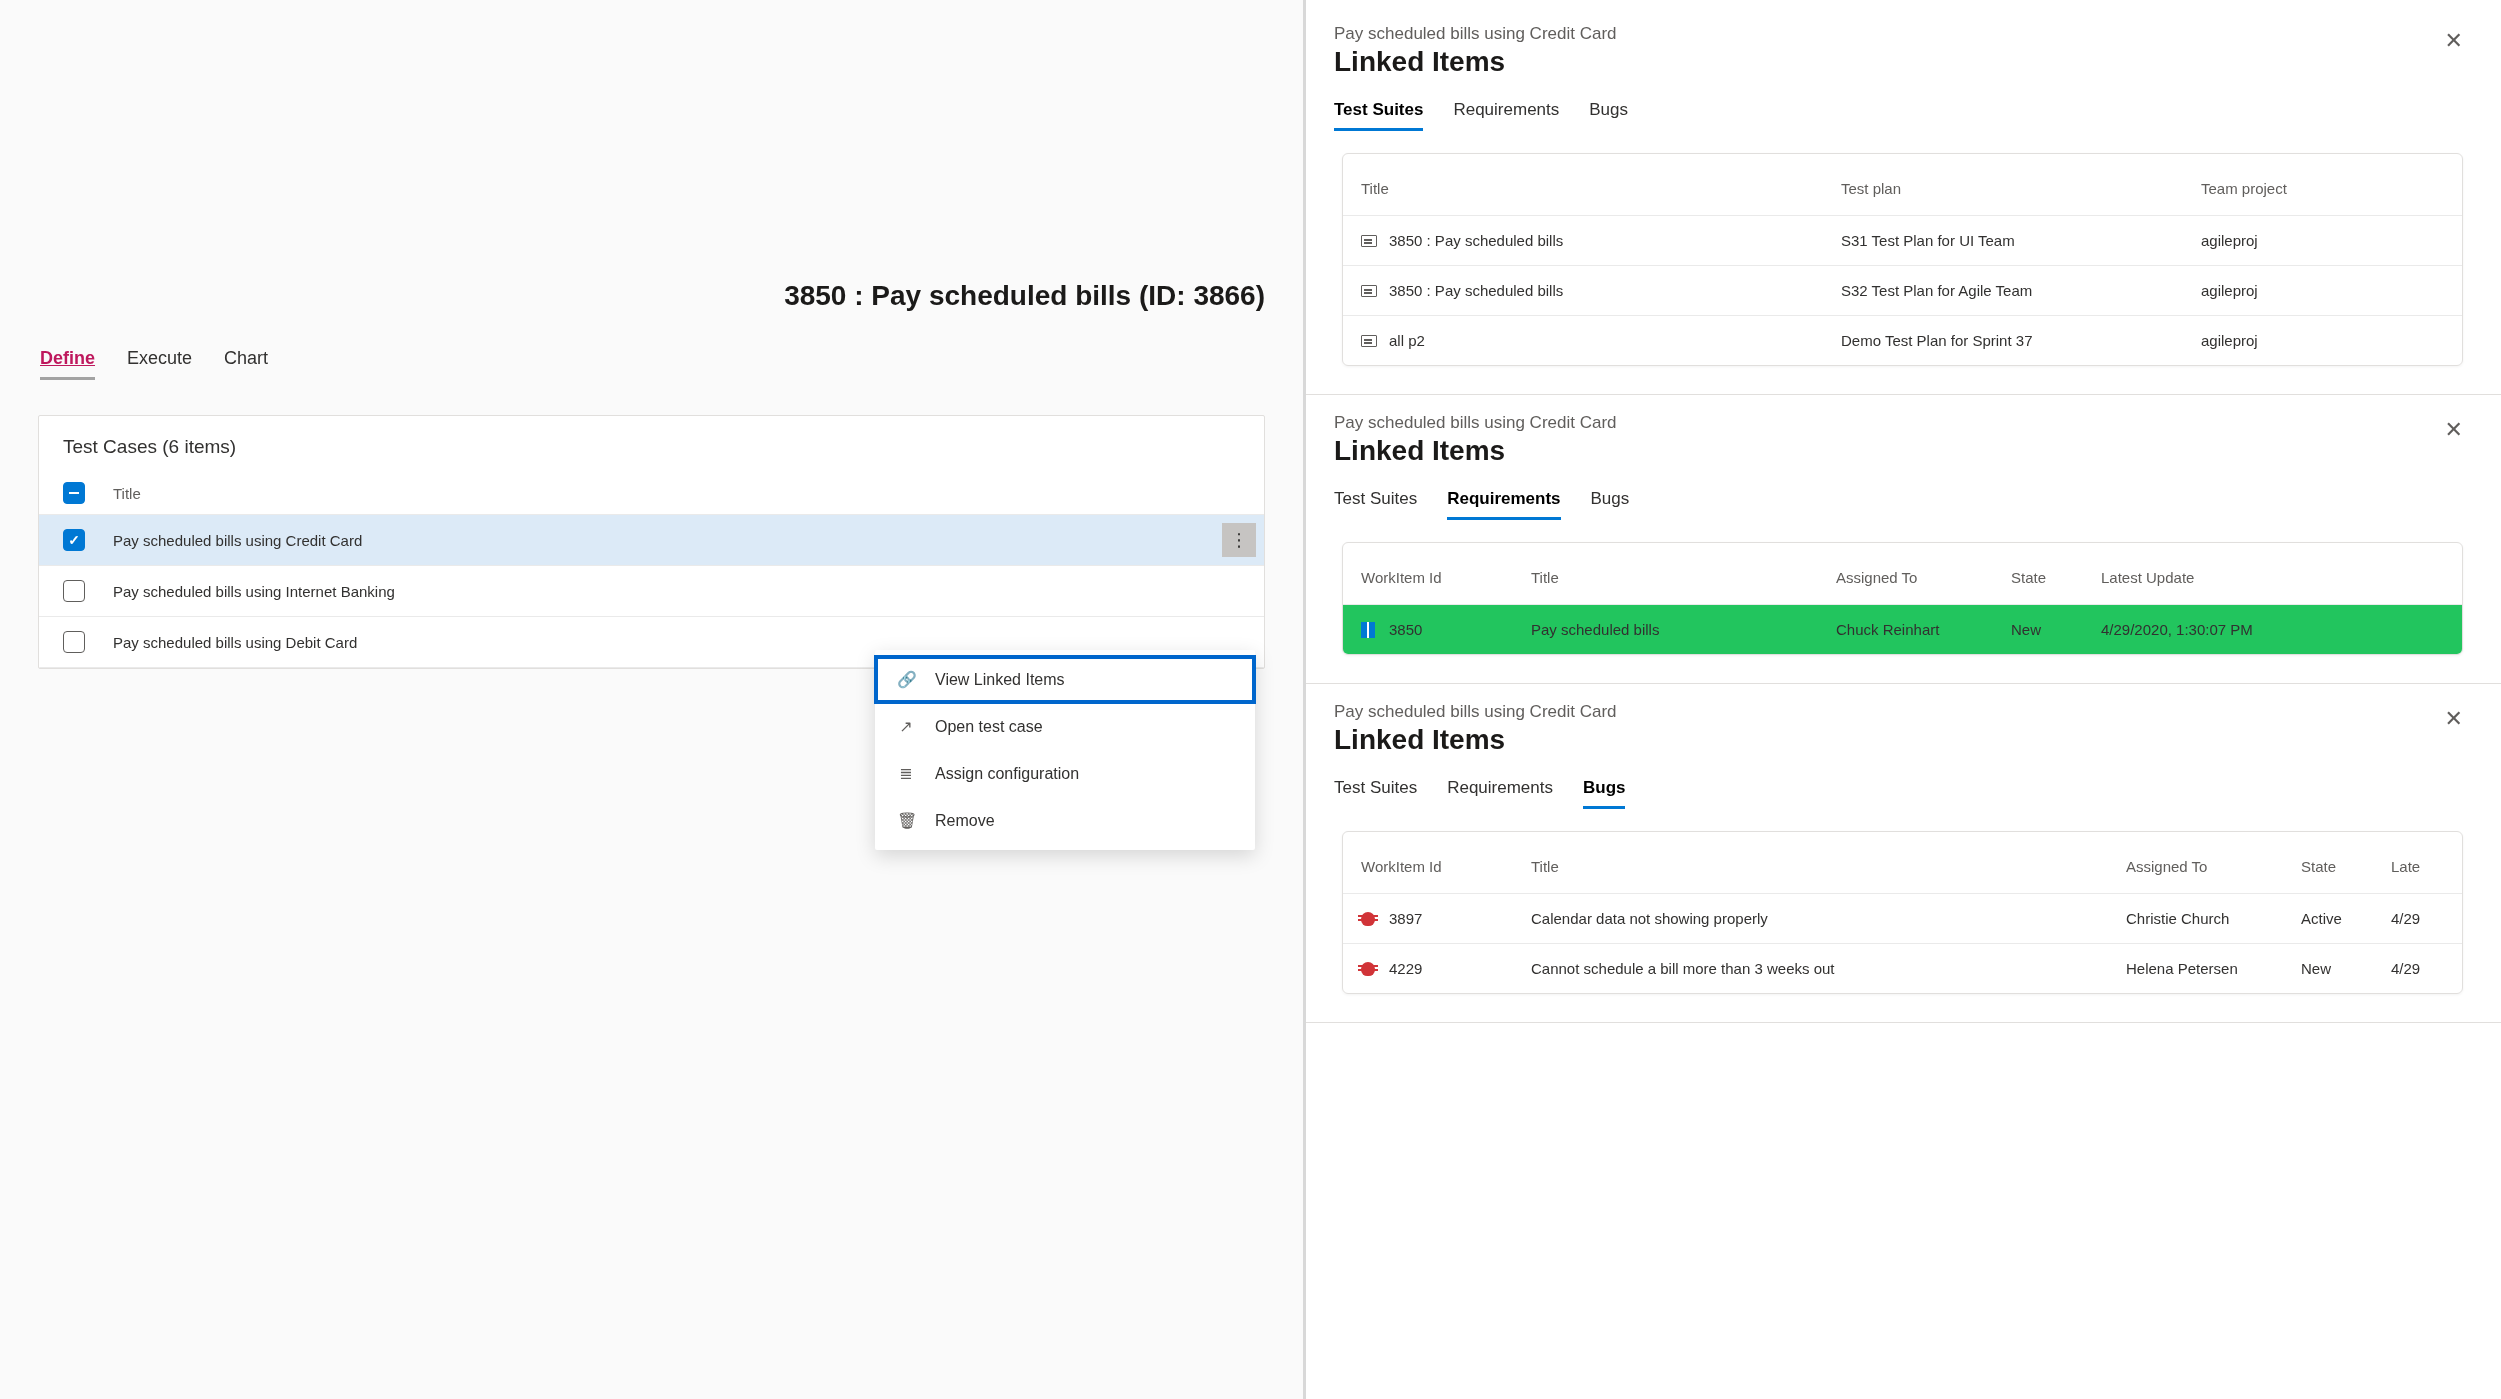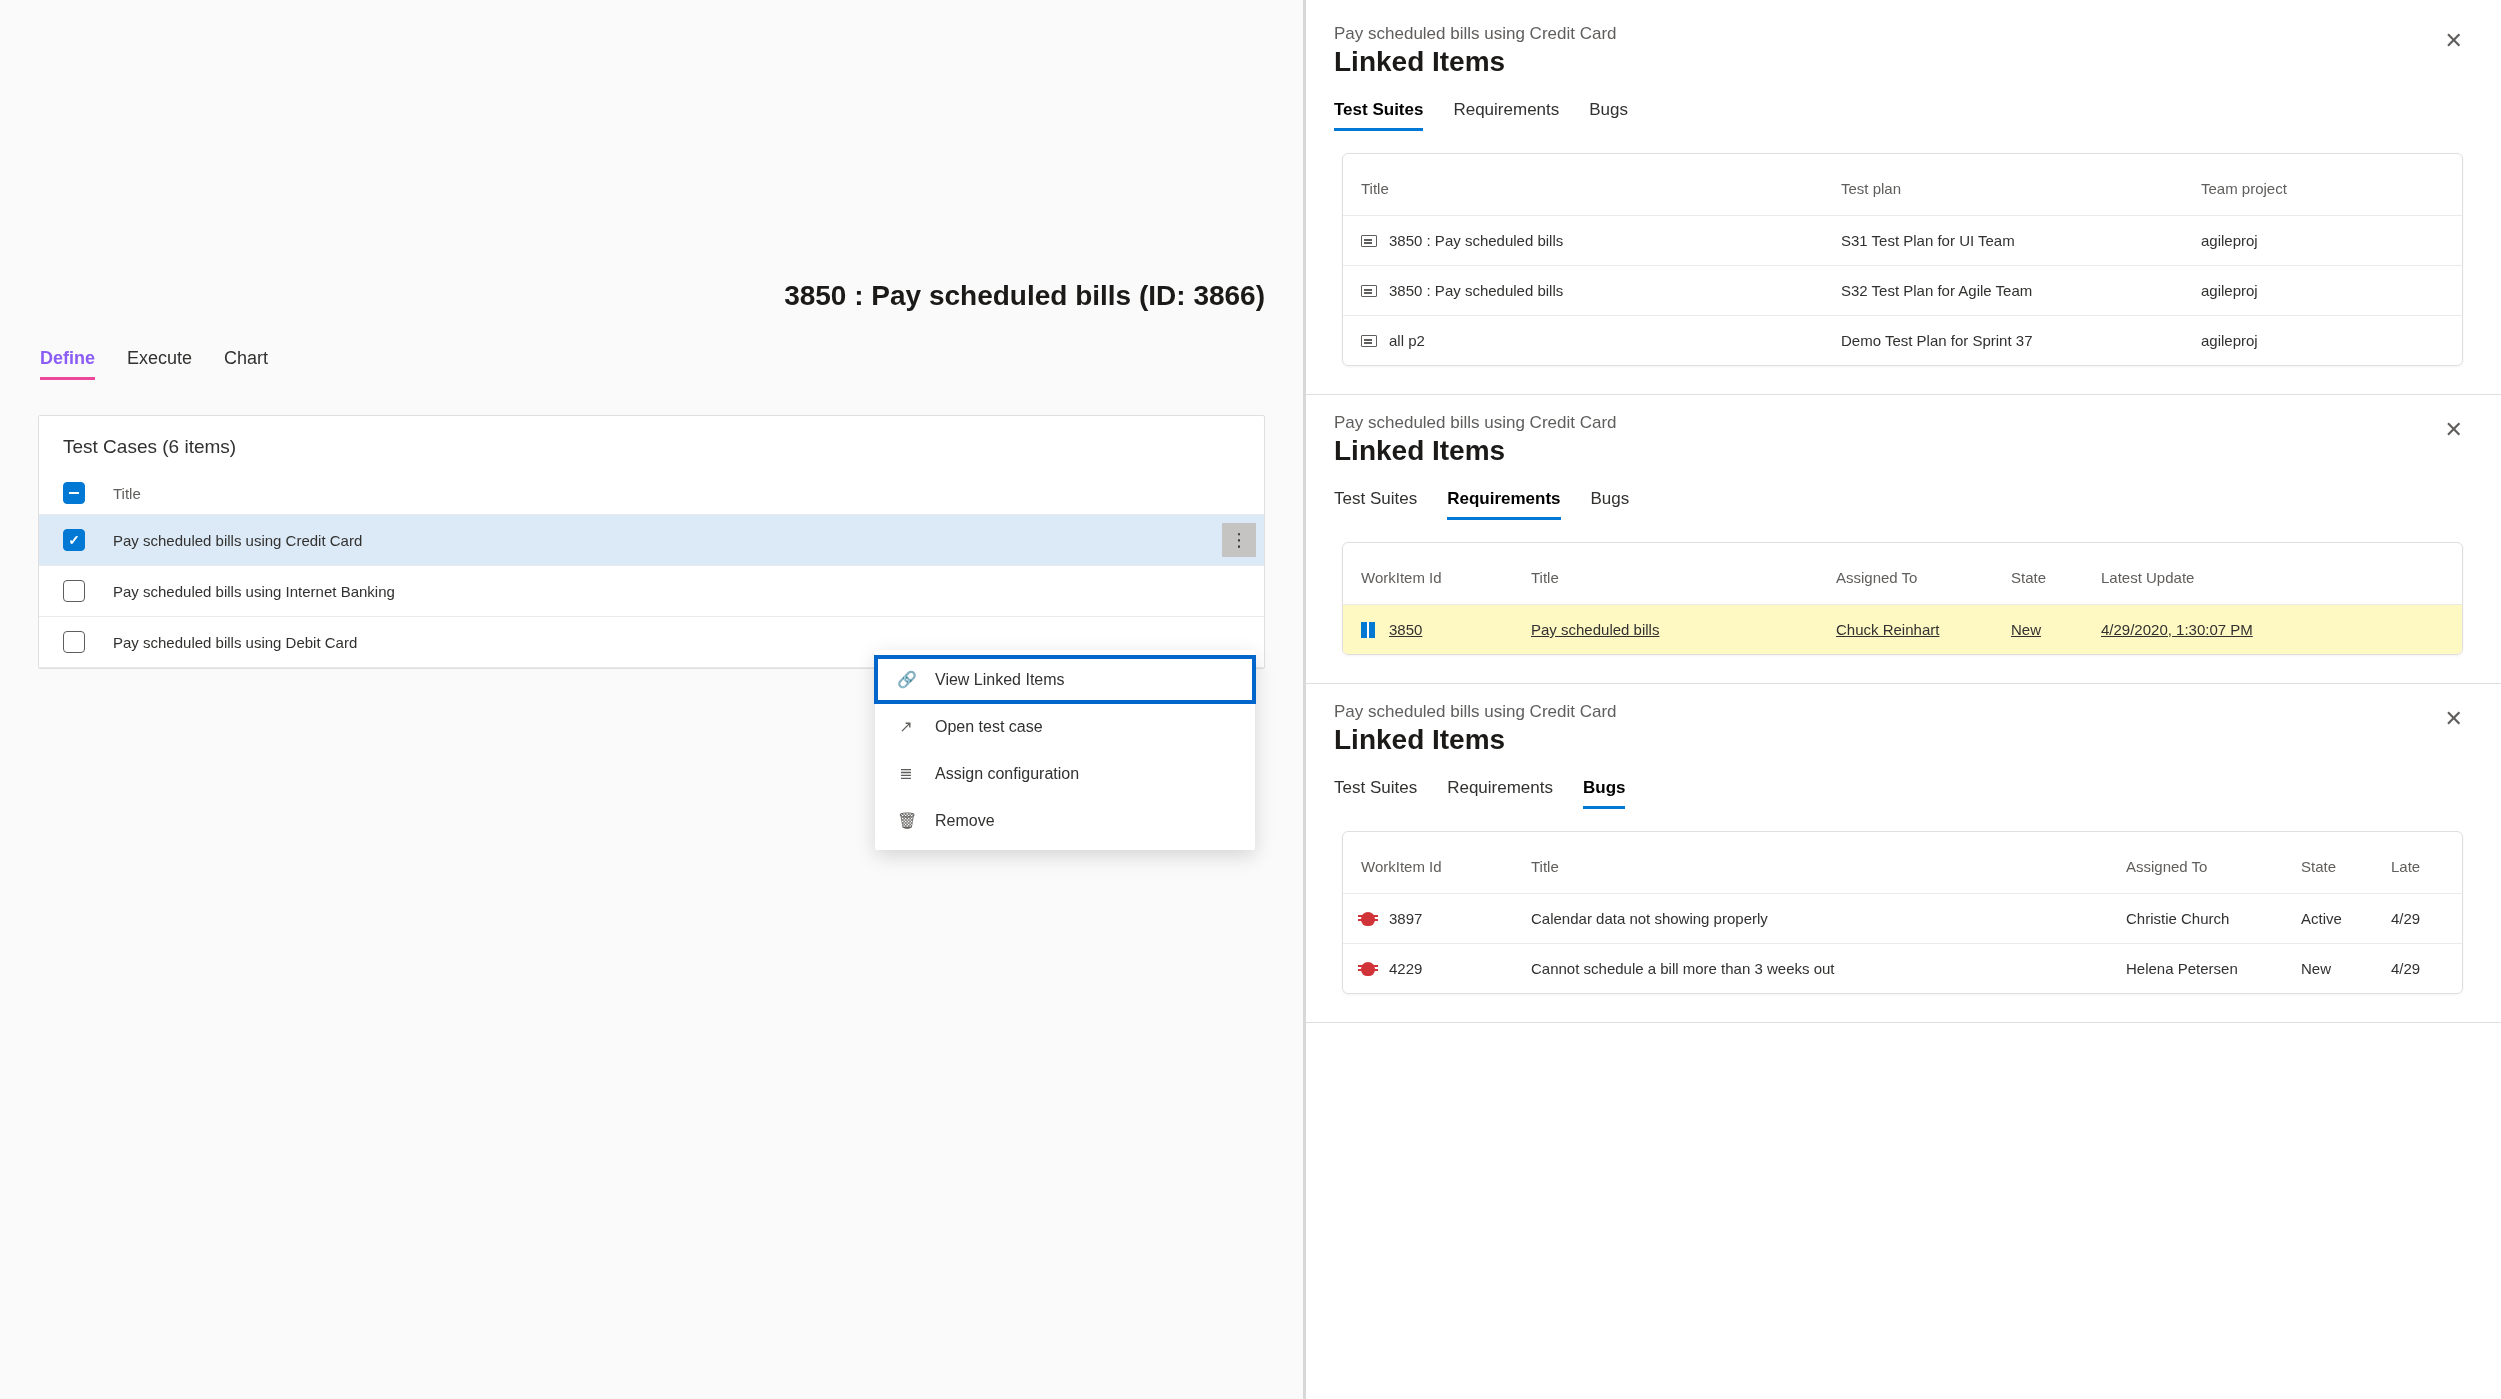--- a/index.html
+++ b/index.html
@@ -39,22 +39,23 @@
     padding-left: 2px;
   }
   .tabs-row .tab {
     font-size: 18px;
     color: #323130;
     padding-bottom: 8px;
     cursor: pointer;
   }
   .tabs-row .tab.active {
     font-weight: 600;
-    border-bottom: 3px solid #ec4899;
-    color: #8b5cf6;
+    border-bottom: 3px solid #a3a3a3;
+    color: #be185d;
+    text-decoration: underline;
   }
   .testcases-card {
     border: 1px solid #e1dfdd;
     border-radius: 2px;
     overflow: hidden;
     background: #fff;
   }
   .tc-header {
     font-size: 19px;
     font-weight: 400;
@@ -170,21 +171,21 @@
     margin-left: 8px;
   }
   .data-head, .data-row {
     display: flex;
     padding: 16px 18px;
     font-size: 15px;
     align-items: center;
   }
   .data-head { color: #605e5c; padding-top: 26px; padding-bottom: 18px; }
   .data-row { border-top: 1px solid #eaeaea; color: #323130; }
-  .data-row.sel { background: #fef9c3; text-decoration: underline; }
+  .data-row.sel { background: #22c55e; }
   .icon-story {
     width: 14px; height: 16px;
     background: linear-gradient(to right, #0078d4 40%, #fff 40% 55%, #0078d4 55%);
     display: inline-block; margin-right: 14px; flex-shrink: 0;
   }
   .icon-bug {
     width: 14px; height: 14px;
     background: #d13438;
     border-radius: 50% 50% 45% 45%;
     display: inline-block; margin-right: 14px; flex-shrink: 0;

